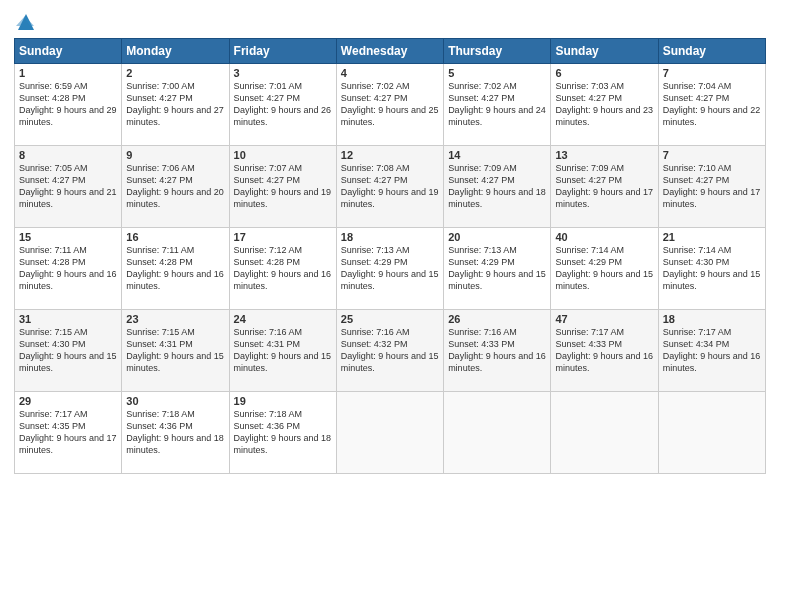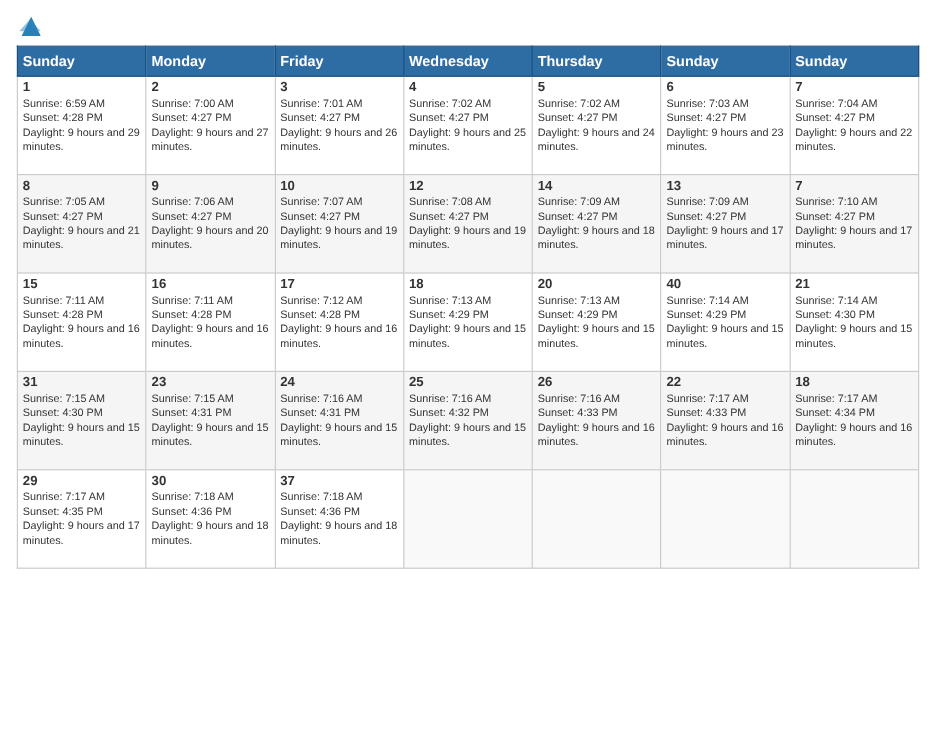--- a/index.html
+++ b/index.html
@@ -241,39 +241,39 @@
       </td>
           <td>
         <span class="day-num">25</span>
         <span class="cell-text">Sunrise: 7:16 AM<br>Sunset: 4:32 PM<br>Daylight: 9 hours and 15 minutes.</span>
       </td>
           <td>
         <span class="day-num">26</span>
         <span class="cell-text">Sunrise: 7:16 AM<br>Sunset: 4:33 PM<br>Daylight: 9 hours and 16 minutes.</span>
       </td>
           <td>
-        <span class="day-num">22</span>
+        <span class="day-num">47</span>
         <span class="cell-text">Sunrise: 7:17 AM<br>Sunset: 4:33 PM<br>Daylight: 9 hours and 16 minutes.</span>
       </td>
           <td>
         <span class="day-num">18</span>
         <span class="cell-text">Sunrise: 7:17 AM<br>Sunset: 4:34 PM<br>Daylight: 9 hours and 16 minutes.</span>
       </td>
         </tr>
         <tr>
           <td>
         <span class="day-num">29</span>
         <span class="cell-text">Sunrise: 7:17 AM<br>Sunset: 4:35 PM<br>Daylight: 9 hours and 17 minutes.</span>
       </td>
           <td>
         <span class="day-num">30</span>
         <span class="cell-text">Sunrise: 7:18 AM<br>Sunset: 4:36 PM<br>Daylight: 9 hours and 18 minutes.</span>
       </td>
           <td>
-        <span class="day-num">37</span>
+        <span class="day-num">19</span>
         <span class="cell-text">Sunrise: 7:18 AM<br>Sunset: 4:36 PM<br>Daylight: 9 hours and 18 minutes.</span>
       </td>
           <td class="empty-cell"></td>
           <td class="empty-cell"></td>
           <td class="empty-cell"></td>
           <td class="empty-cell"></td>
         </tr>
       </tbody>
   </table>
 </div>

